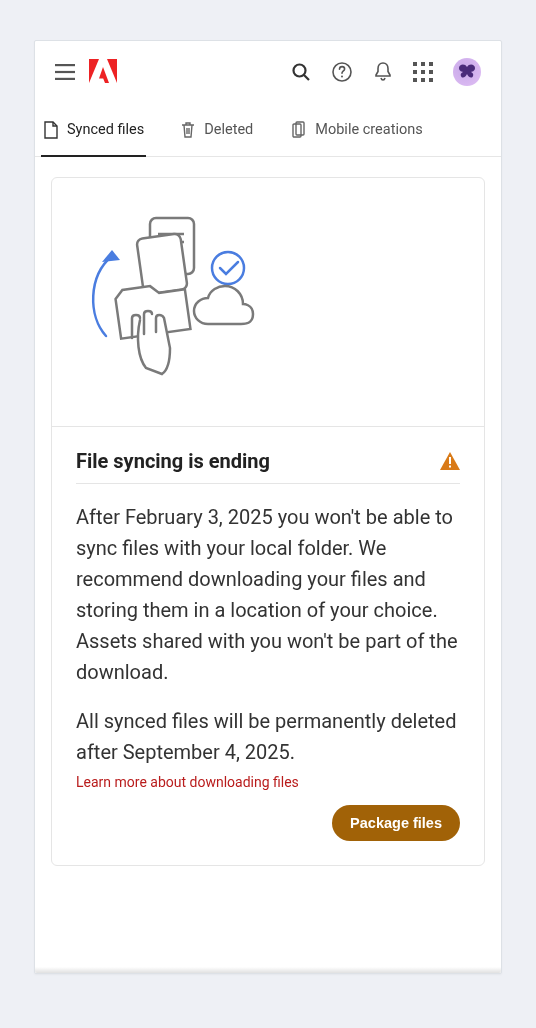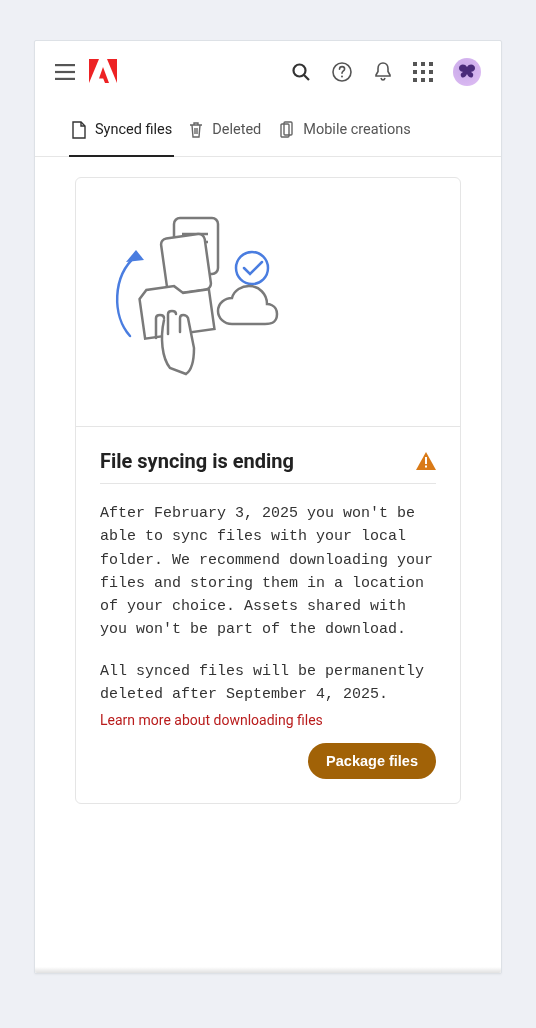--- a/index.html
+++ b/index.html
@@ -49,22 +49,22 @@
       width: 28px; height: 28px;
       border-radius: 50%;
       background: radial-gradient(circle at 40% 40%, #c7a8e8, #e1bff5);
       position: relative;
       overflow: hidden;
     }
     .avatar svg { position:absolute; top:3px; left:3px; }
     
     .tabs {
       display: flex;
-      gap: 16px;
-      padding: 0 36px;
+      gap: 36px;
+      padding: 0 8px;
       border-bottom: 1px solid #e6e6e6;
       height: 54px;
       align-items: center;
     }
     .tab {
       display: flex;
       align-items: center;
       gap: 8px;
       font-size: 14.5px;
       color: #555;
@@ -75,21 +75,21 @@
     .tab.active { color: #222; }
     .tab.active::after {
       content: "";
       position: absolute;
       bottom: -1px; left: -2px; right: -2px;
       height: 2px;
       background: #222;
     }
     
     .content {
-      padding: 20px 40px;
+      padding: 20px 16px;
       flex: 1;
       overflow: auto;
     }
     .card {
       border: 1px solid #e5e5e5;
       border-radius: 6px;
       background: #fff;
     }
     .card-illustration {
       padding: 28px 24px 40px;
@@ -105,25 +105,24 @@
       padding-bottom:10px;
       border-bottom: 1px solid #e5e5e5;
       margin-bottom: 18px;
     }
     .card-title {
       font-size: 20px;
       font-weight: 700;
       color: #222;
     }
     .card-text {
-      font-size: 15px;
+      font-size: 20px;
       line-height: 1.55;
       color: #333;
       margin-bottom: 18px;
-      font-family: Liberation Mono, monospace;
     }
     .link {
       color: #b91c1c;
       font-size: 14px;
       text-decoration: none;
       cursor: pointer;
       display:inline-block;
     }
     .card-actions {
       display:flex;

